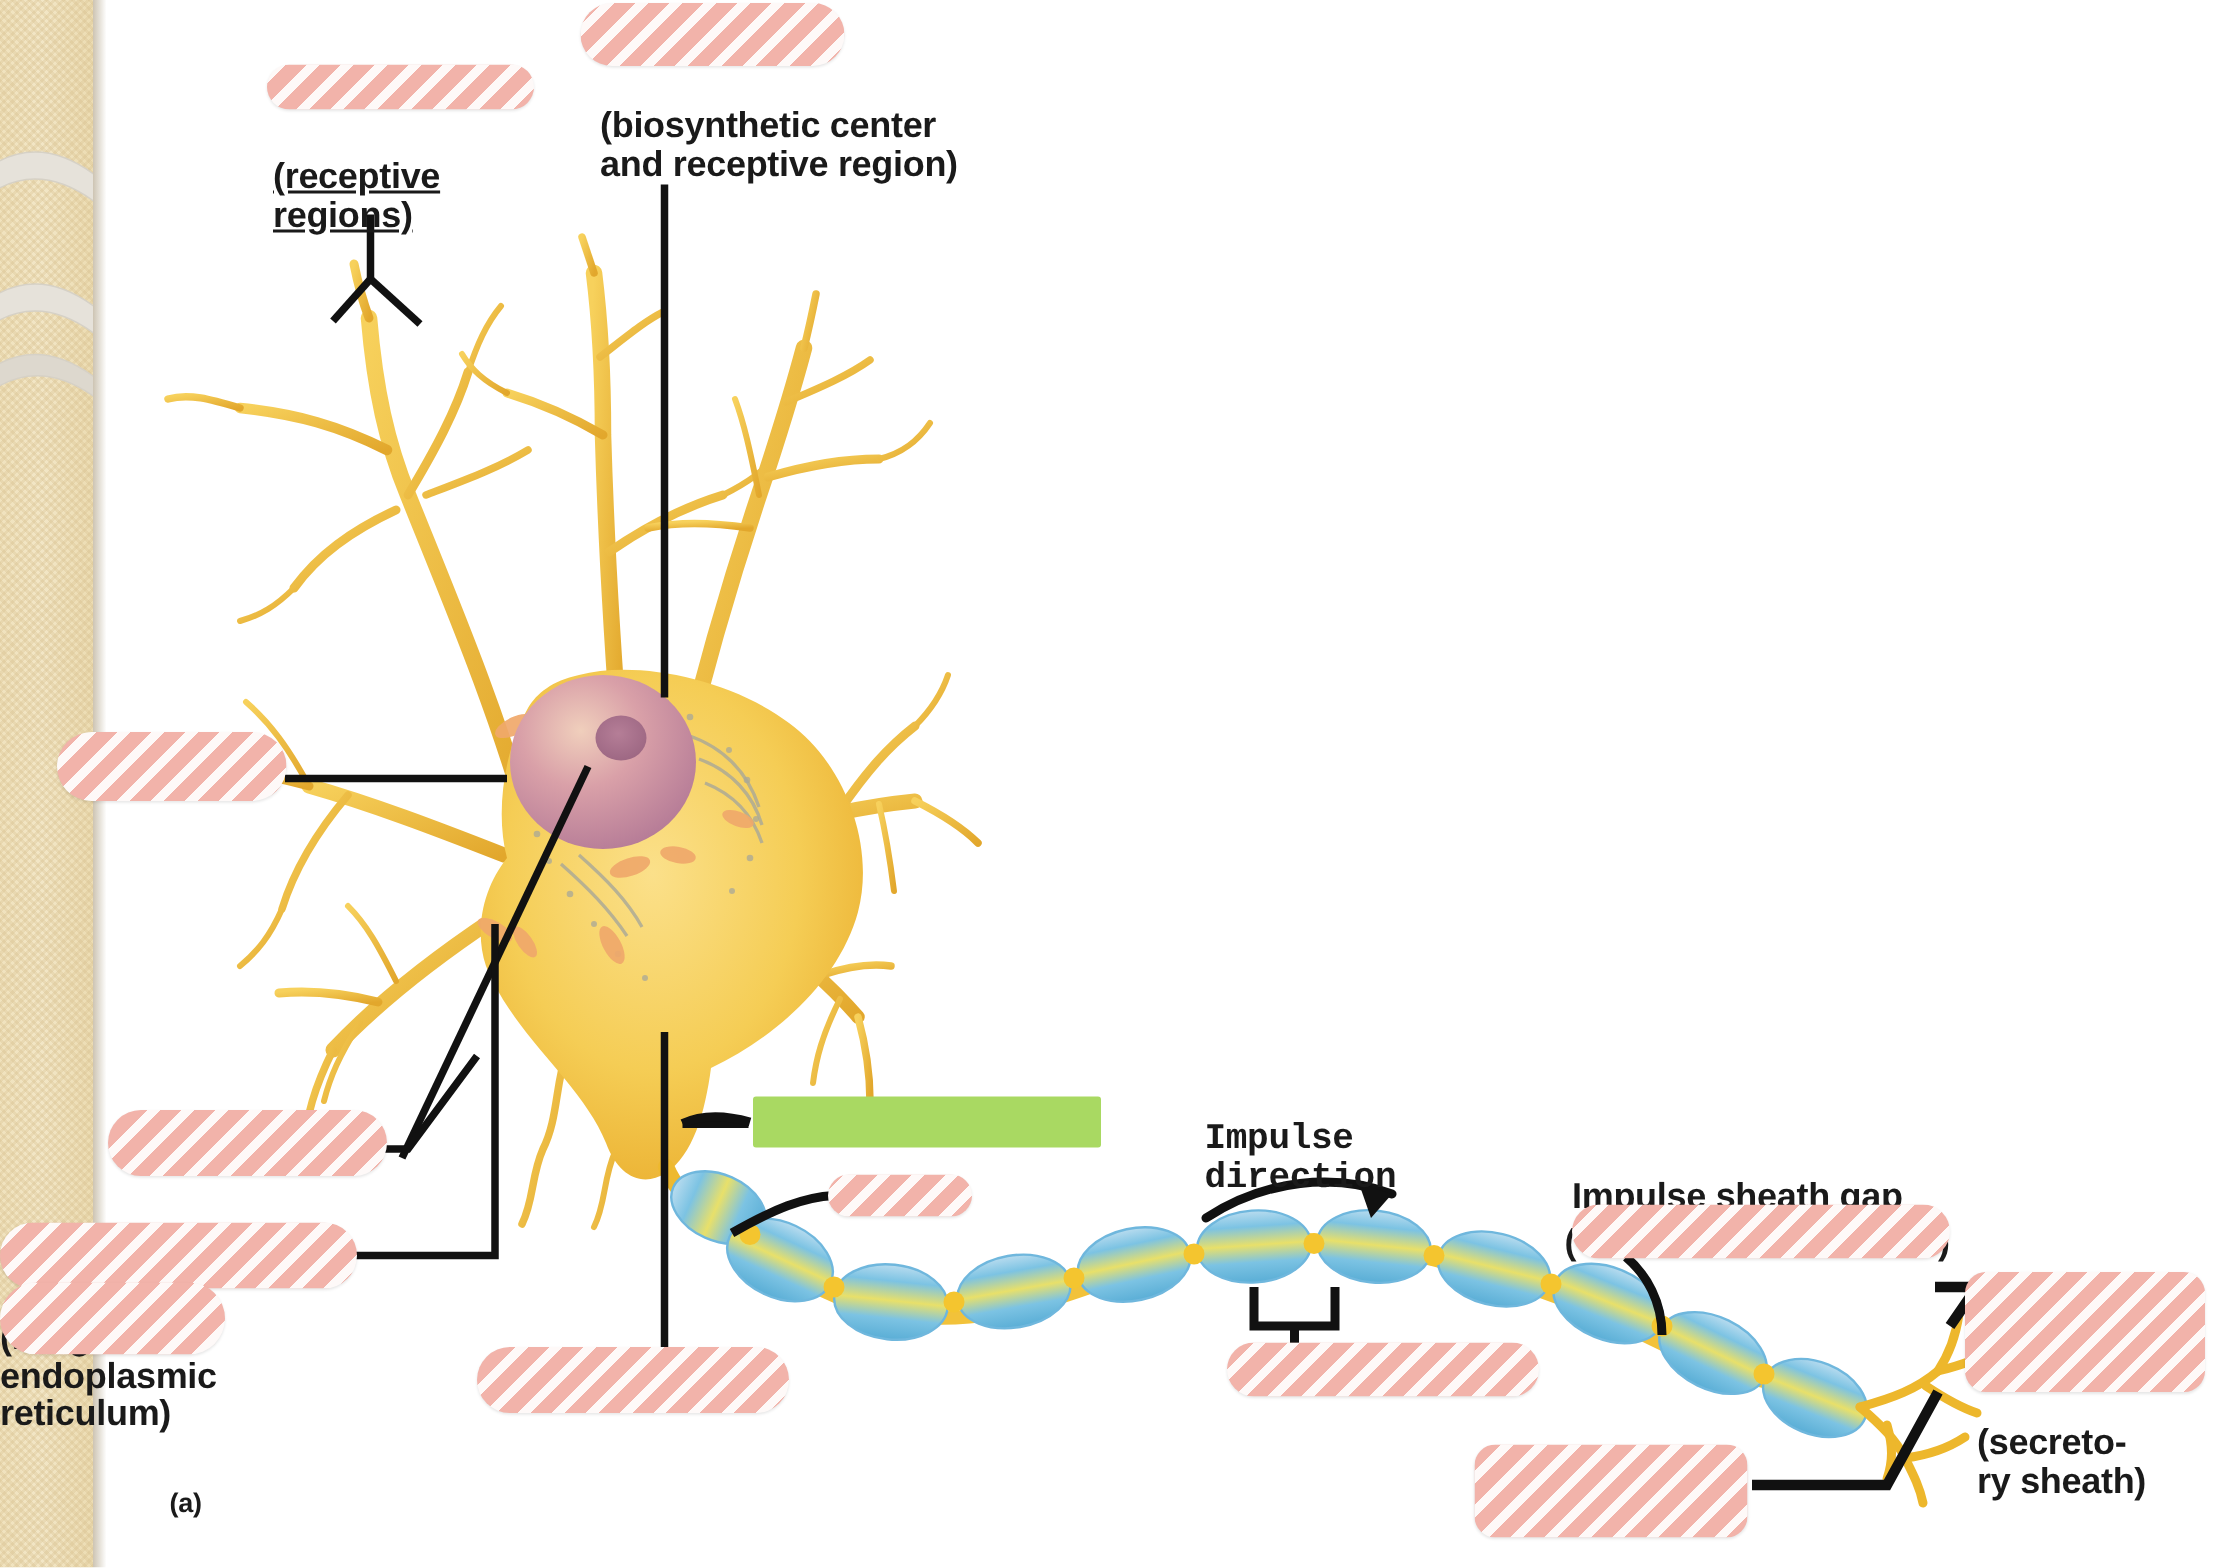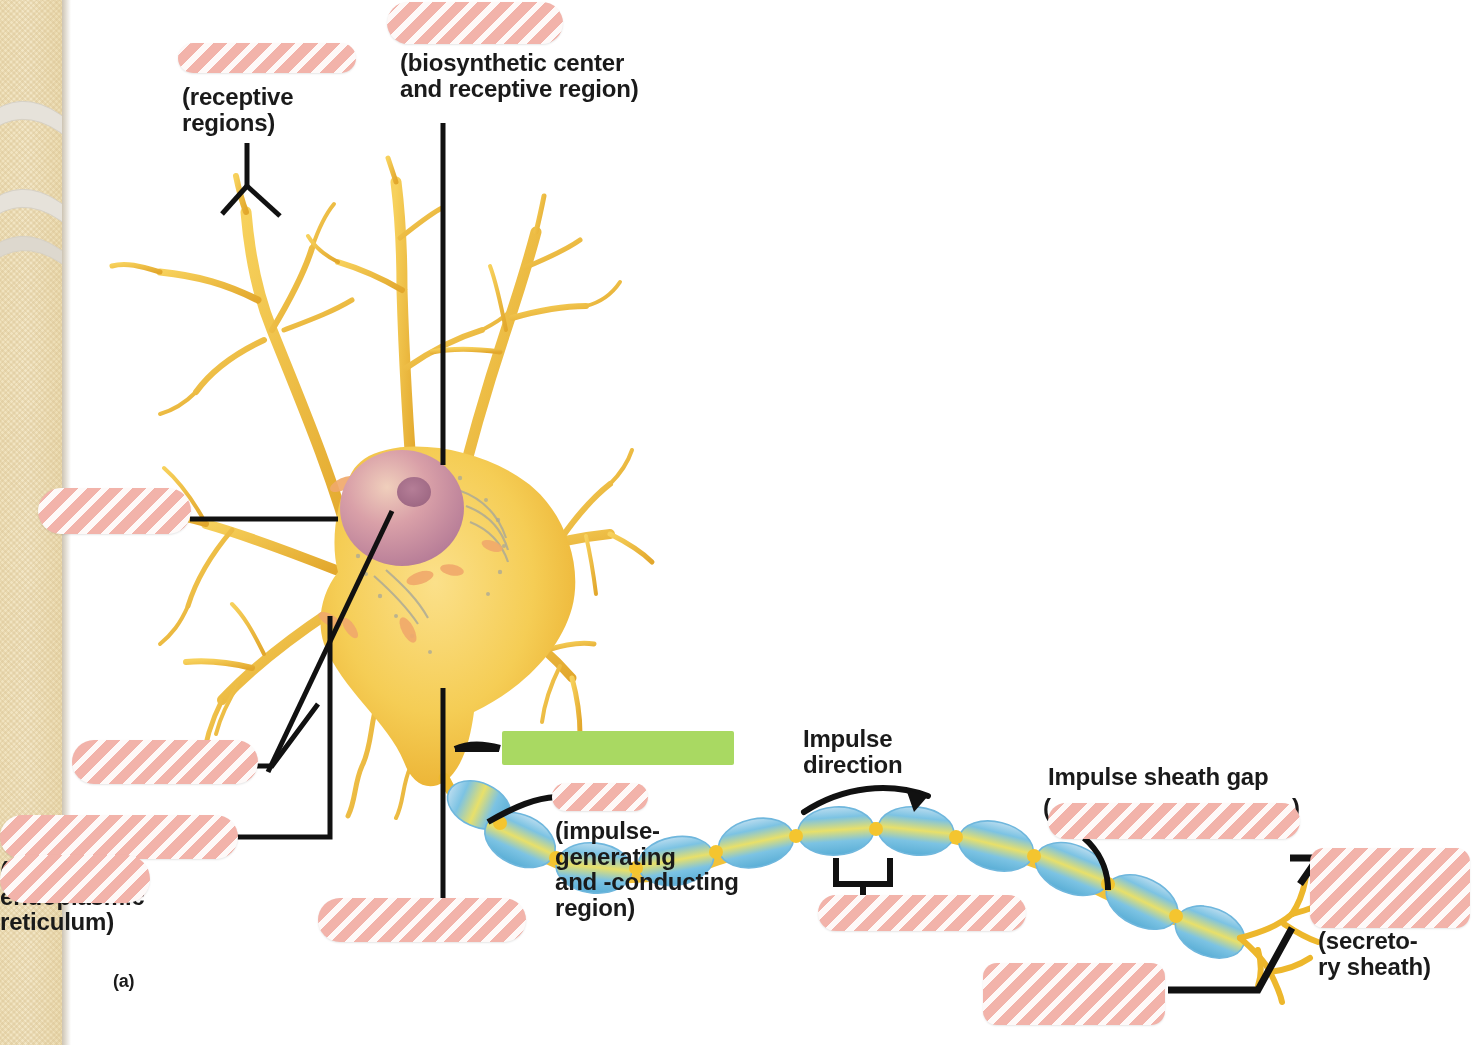--- a/index.html
+++ b/index.html
@@ -46,20 +46,21 @@
   }
 
   
   .lbl{
     position:absolute;
     color:#1a1a1a;
     font-weight:bold;
     line-height:1.07;
     white-space:pre-line;
     letter-spacing:-0.2px;
+    margin-top:21px;
   }
   .sz-b{font-size:24px;}
   .sz-small{font-size:18px;}
   svg.overlay{position:absolute;left:0;top:0;width:1475px;height:1045px;pointer-events:none;}
 </style>
 </head>
 <body>
 
 <div id="stage">
 
@@ -293,38 +294,34 @@
 
       <path d="M1168 990 L1258 990 L1292 928" stroke-width="7"></path>
     </g>
 
     <g>
       <path d="M804 812 C 844 786 890 782 928 796" fill="none" stroke="#111" stroke-width="6" stroke-linecap="round"></path>
       <path d="M928 796 L906 789 L914 812 Z" fill="#111"></path>
     </g>
   </svg>
 
-  <div class="lbl sz-b" style="left:182px;top:84px;">(receptive
+  <div class="lbl sz-b" style="left:182px;top:84px;text-decoration:underline;">(receptive
 regions)</div>
 
   <div class="lbl sz-b" style="left:400px;top:50px;">(biosynthetic center
 and receptive region)</div>
 
   <div class="lbl sz-b" style="left:0px;top:858px;">(rough
 endoplasmic
 reticulum)</div>
 
   <div class="lbl sz-small" style="left:113px;top:972px;">(a)</div>
 
-  <div class="lbl sz-b" style="left:555px;top:818px;">(impulse-
-generating
-and -conducting
-region)</div>
-
-  <div class="lbl sz-b" style="left:803px;top:726px;">Impulse
+
+  <div class="lbl sz-b" style="left:803px;top:726px;font-family:Liberation Mono, monospace;">Impulse
 direction</div>
 
   <div class="lbl sz-b" style="left:1048px;top:764px;">Impulse sheath gap</div>
 
   <div class="lbl sz-b" style="left:1318px;top:928px;">(secreto-
 ry sheath)</div>
 
   <div class="lbl sz-b" style="left:1043px;top:795px;">(</div>
   <div class="lbl sz-b" style="left:1292px;top:795px;">)</div>
 

